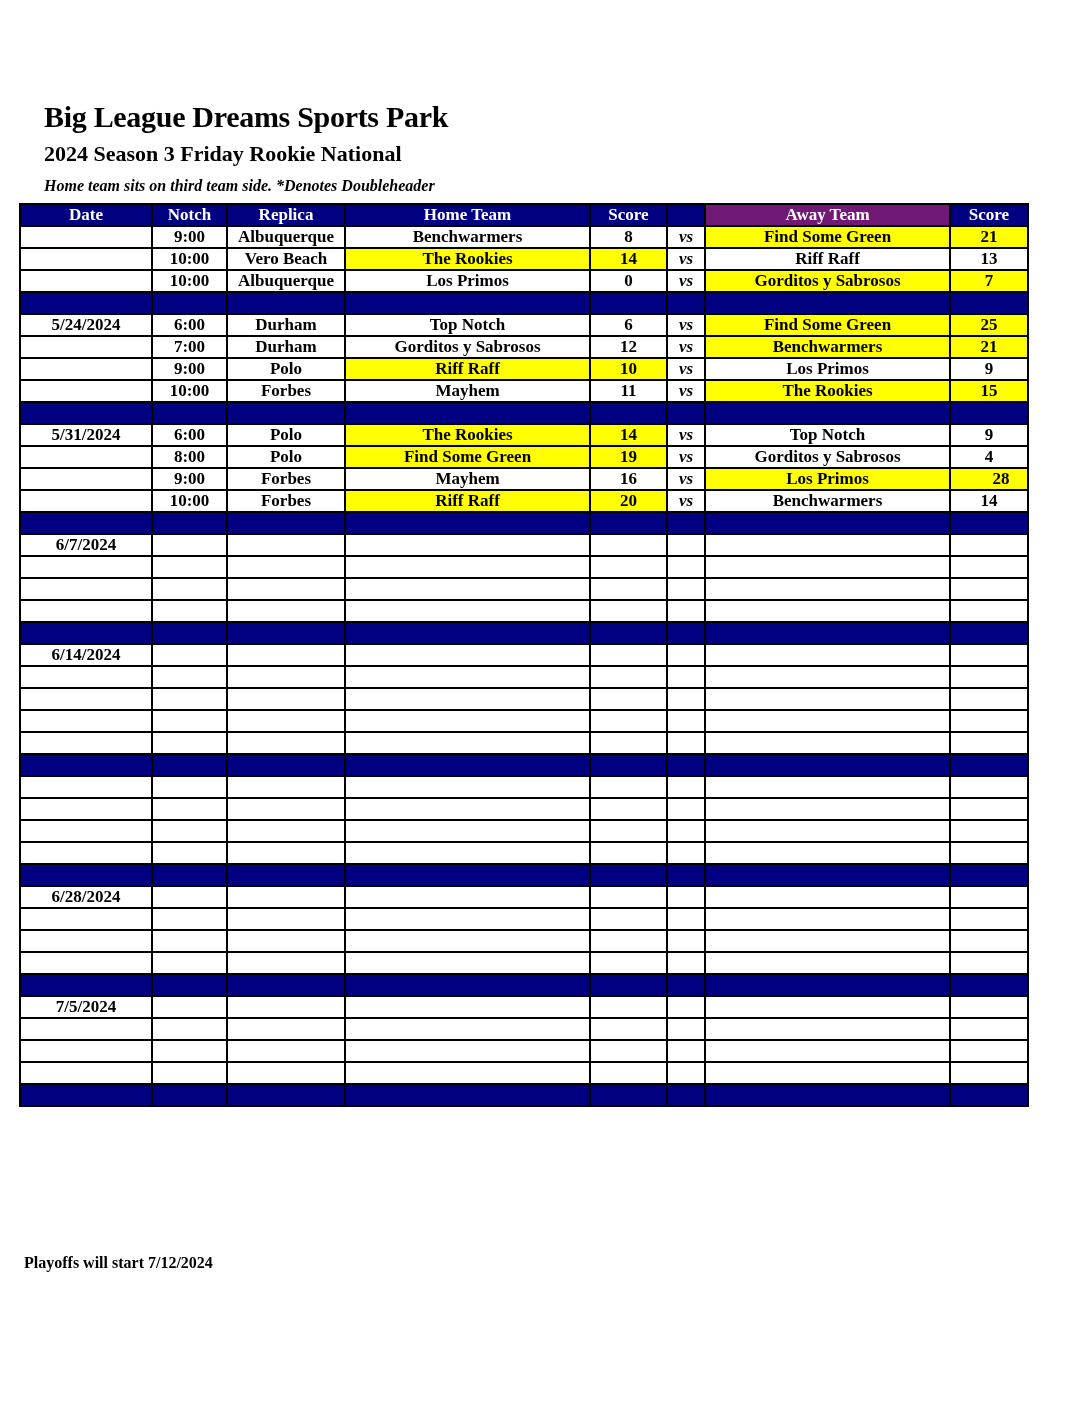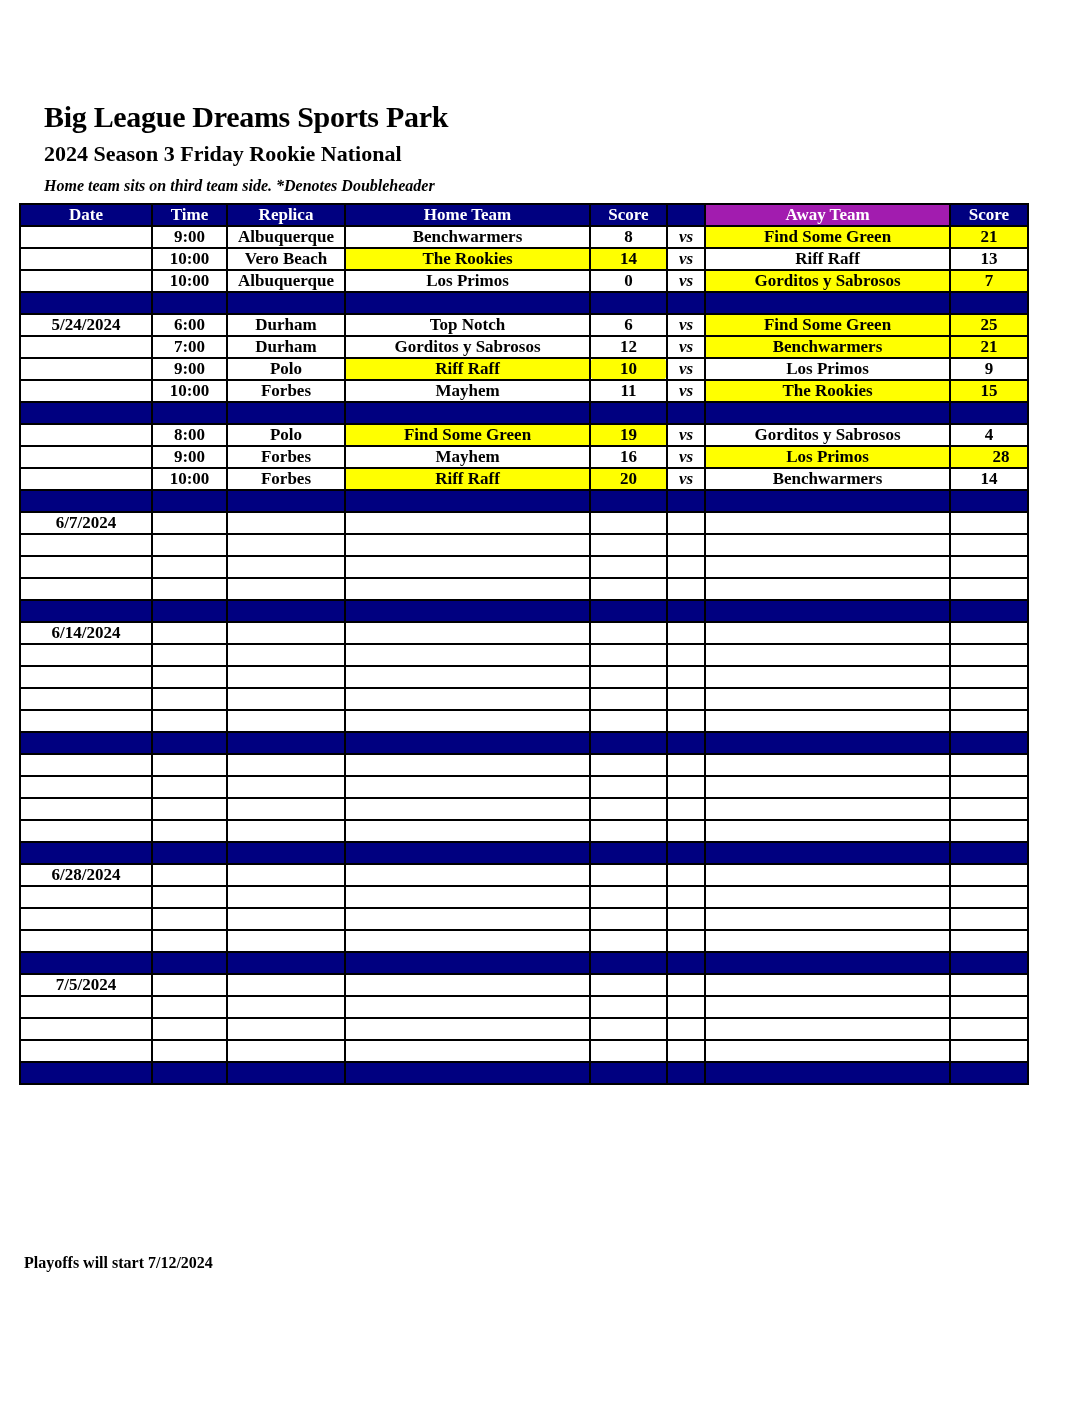--- a/index.html
+++ b/index.html
@@ -32,26 +32,26 @@
       <col style="width:118px">
       <col style="width:245px">
     <col style="width:77px">
       <col style="width:38px">
       <col style="width:245px">
       <col style="width:78px">
   </colgroup>
   <thead>
     <tr>
       <th style="background: rgb(0, 0, 128); margin-top: 32px;">Date</th>
-      <th style="background: rgb(0, 0, 128);">Time</th>
+      <th style="background: rgb(0, 0, 128);">Notch</th>
       <th style="background: rgb(0, 0, 128);">Replica</th>
       <th style="background: rgb(0, 0, 128);">Home Team</th>
       <th style="background: rgb(0, 0, 128);">Score</th>
       <th style="background: rgb(0, 0, 128);"></th>
-      <th style="background: #a21caf;">Away Team</th>
+      <th style="background: #701a75;">Away Team</th>
       <th style="background: rgb(0, 0, 128);">Score</th>
     </tr>
   </thead>
   <tbody id="tbody">
       <tr>
         <td></td>
         <td>9:00</td>
         <td>Albuquerque</td>
         <td>Benchwarmers</td>
         <td>8</td>
@@ -131,20 +131,30 @@
       </tr>
       <tr class="sep">
         <td style="background: rgb(0, 0, 128);"></td>
         <td style="background: rgb(0, 0, 128);"></td>
         <td style="background: rgb(0, 0, 128);"></td>
         <td style="background: rgb(0, 0, 128);"></td>
         <td style="background: rgb(0, 0, 128);"></td>
         <td style="background: rgb(0, 0, 128);"></td>
         <td style="background: rgb(0, 0, 128);"></td>
         <td style="background: rgb(0, 0, 128);"></td>
+      </tr>
+      <tr>
+        <td>5/31/2024</td>
+        <td>6:00</td>
+        <td>Polo</td>
+        <td class="hl" style="background: rgb(255, 255, 0);">The Rookies</td>
+        <td class="hl" style="background: rgb(255, 255, 0);">14</td>
+        <td class="vs">vs</td>
+        <td>Top Notch</td>
+        <td>9</td>
       </tr>
       <tr>
         <td></td>
         <td>8:00</td>
         <td>Polo</td>
         <td class="hl" style="background: rgb(255, 255, 0);">Find Some Green</td>
         <td class="hl" style="background: rgb(255, 255, 0);">19</td>
         <td class="vs">vs</td>
         <td>Gorditos y Sabrosos</td>
         <td>4</td>

